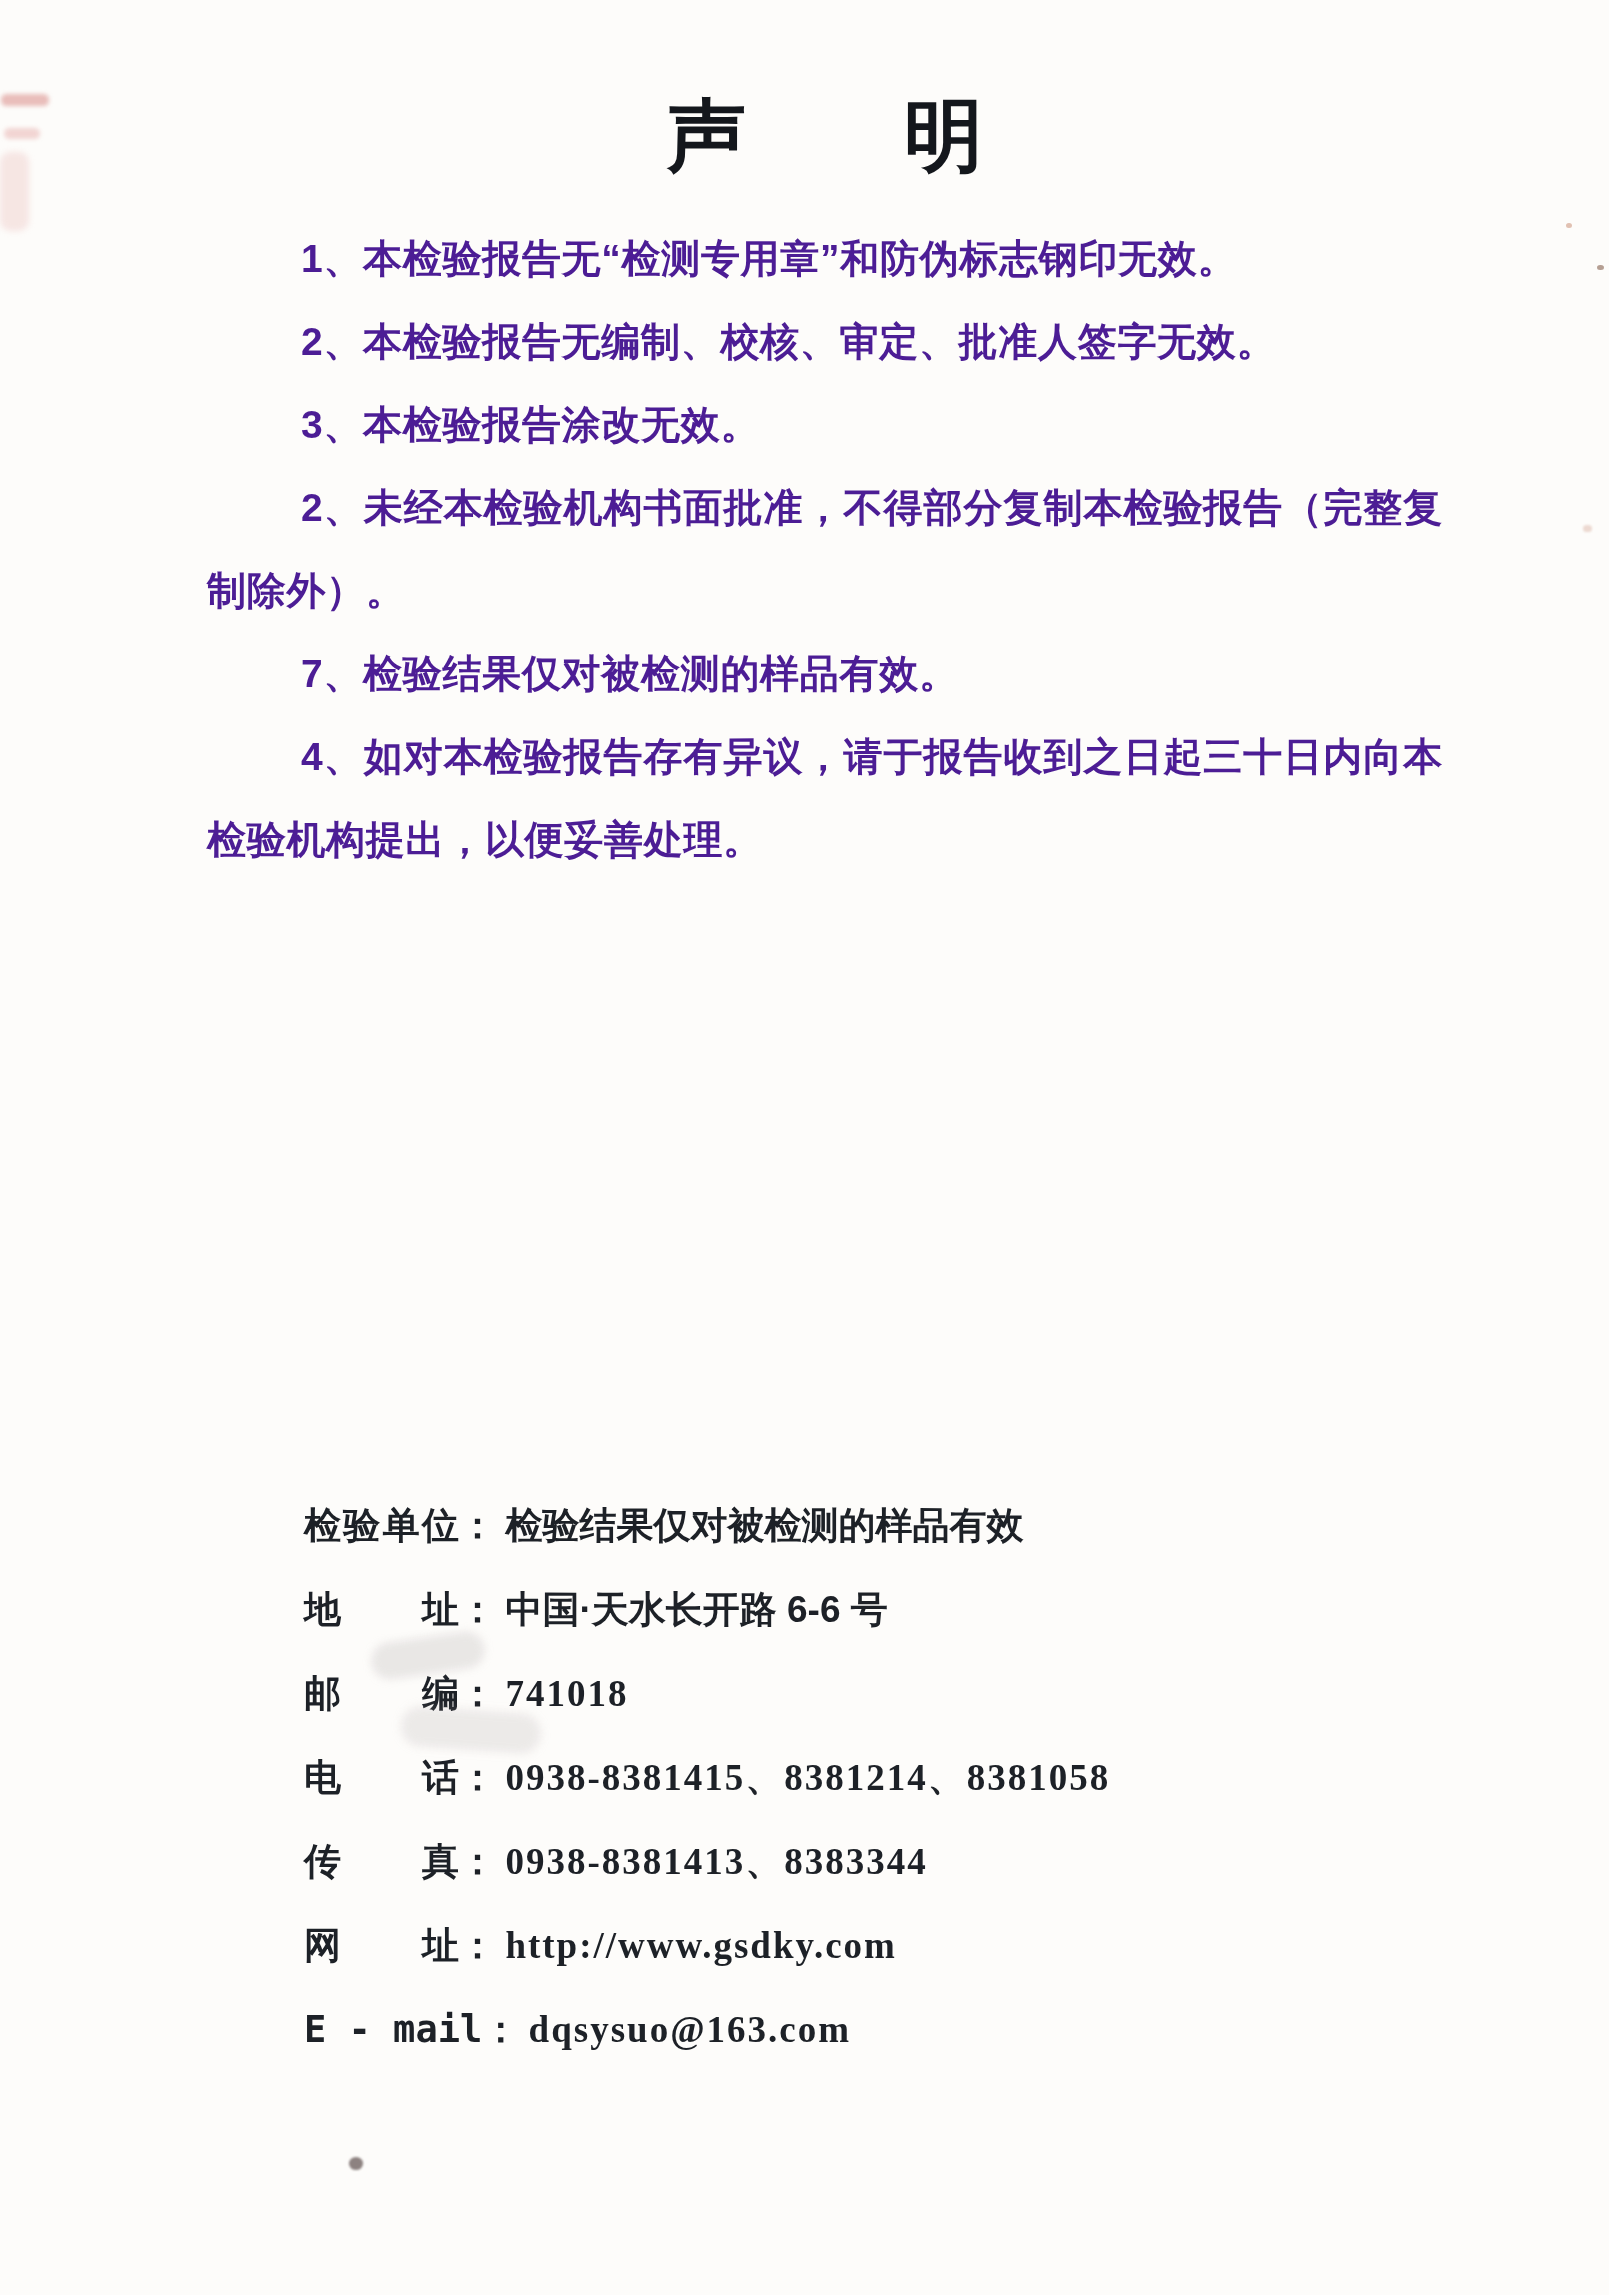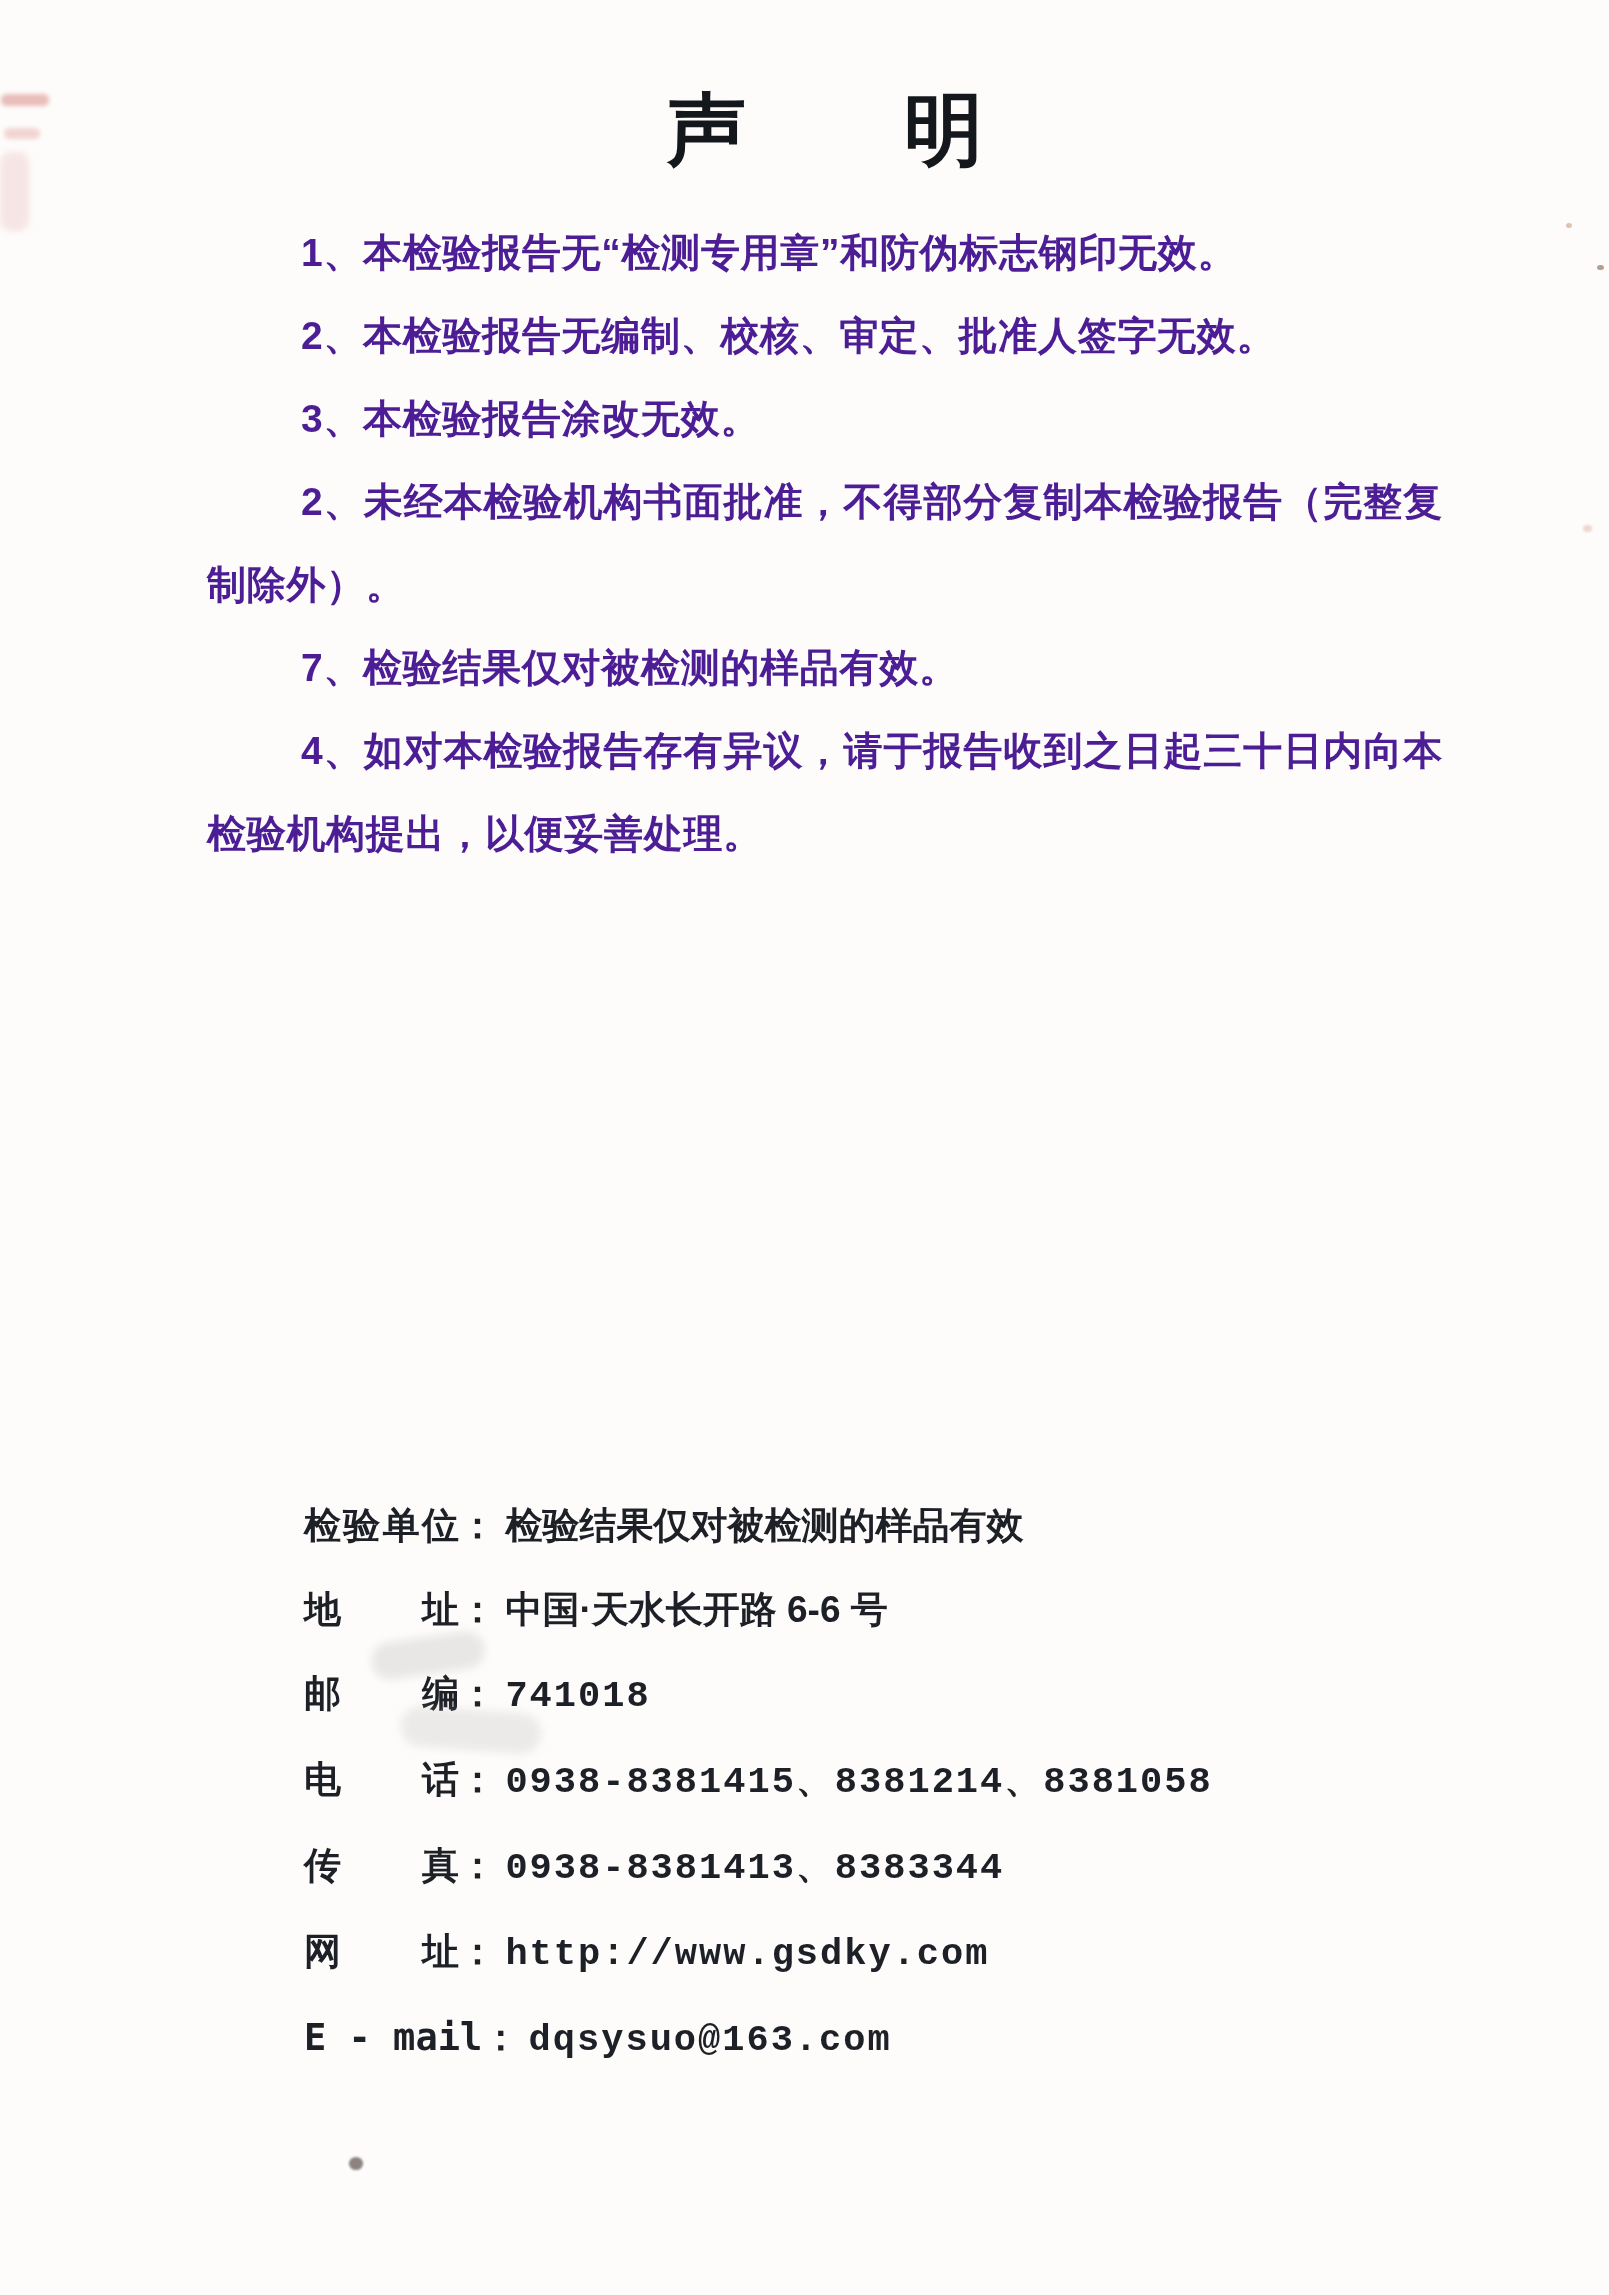--- a/index.html
+++ b/index.html
@@ -8,21 +8,21 @@
     width: 1609px;
     height: 2295px;
     background: #fdfcfa;
     overflow: hidden;
     font-family: "Liberation Sans", "DejaVu Sans", sans-serif;
     color: #1d2127;
   }
 
   
   .title {
-    margin: 9px 0 0 207px;
+    margin: 15px 0 0 207px;
     width: 1236px;
     padding-top: 74px;
     font-size: 79px;
     line-height: 1.2;
     font-weight: bold;
     text-align: center;
     color: #14171c;
     white-space: pre;
   }
 
@@ -56,21 +56,21 @@
     color: #1d2127;
   }
   .clabel {
     display: inline-block;
     min-width: 155px;
     text-align: justify;
     text-align-last: justify;
   }
   .ccolon { display: inline-block; margin-right: 9.4px; }
   .mono .cvalue {
-    font-family: Liberation Mono, monospace;
+    font-family: Liberation Serif, serif;
     letter-spacing: 2px;
   }
   .latin .clabel {
     font-family: "DejaVu Sans Mono", "Liberation Mono", monospace;
   }
 
   
   .artifact { position: absolute; pointer-events: none; }
   .a-red1  { left: 1.3px;   top: 94px;  width: 48px;  height: 12px; background: rgba(214,128,124,0.50); border-radius: 5.3px; filter: blur(2px); }
   .a-red2  { left: 4px;   top: 128px;  width: 36px;  height: 10.7px; background: rgba(224,150,146,0.38); border-radius: 5.3px; filter: blur(2px); }

